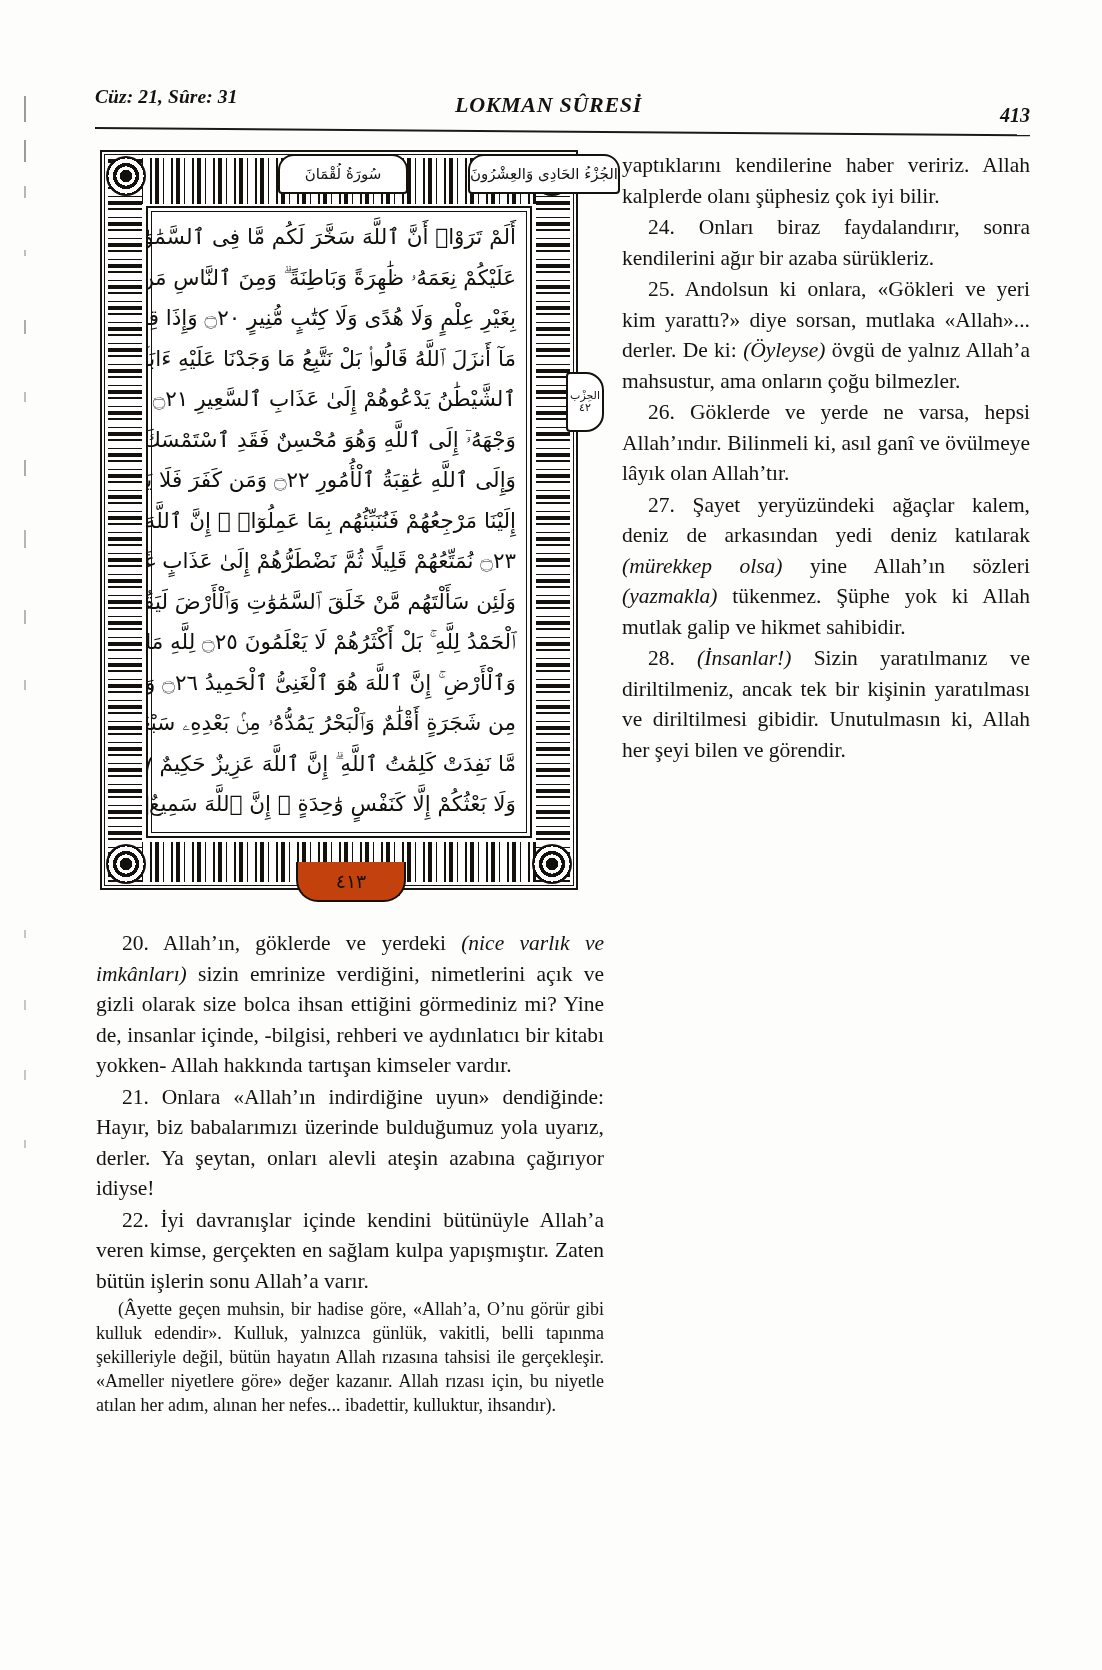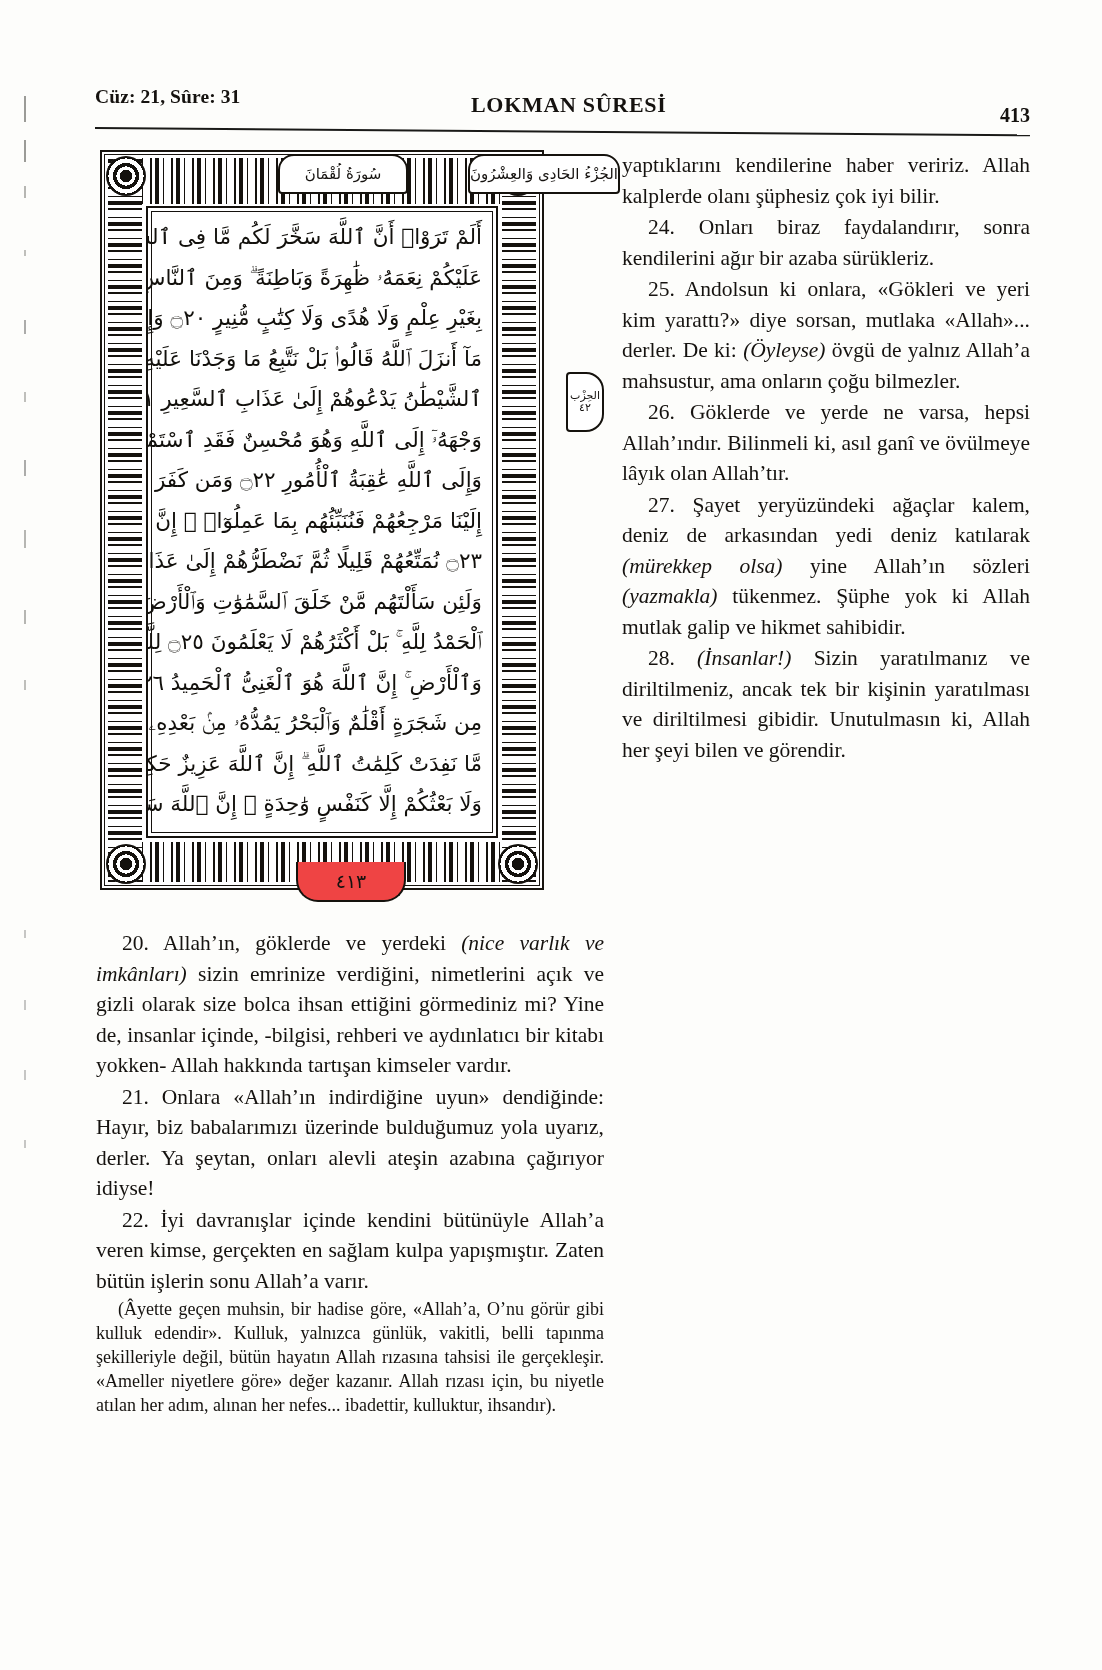--- a/index.html
+++ b/index.html
@@ -25,39 +25,39 @@
     background: #fdfdfb;
   }
 
   
   .header {
     position: absolute;
     left: 95px;
     top: 86px;
     width: 935px;
     height: 46px;
+    font-style: italic;
   }
   .hdr-left {
     position: absolute;
     left: 0;
     top: 0;
     font-size: 19.5px;
     font-weight: bold;
     letter-spacing: 0.1px;
     white-space: nowrap;
   }
   .hdr-center {
     position: absolute;
     left: 360px;
     top: 6px;
     font-size: 22px;
     font-weight: bold;
     letter-spacing: 0.7px;
     white-space: nowrap;
-    margin-left: 16px;
   }
   .hdr-page {
     position: absolute;
     right: 0;
     top: 18px;
     font-size: 20px;
     font-weight: bold;
   }
   .hdr-rule {
     position: absolute;
@@ -68,21 +68,21 @@
     background: #1a1a18;
     transform: rotate(0.45deg);
     transform-origin: left center;
   }
 
   
   .mushaf {
     position: absolute;
     left: 100px;
     top: 150px;
-    width: 444px;
+    width: 478px;
     height: 740px;
   }
   .frame-outer {
     position: absolute;
     inset: 0;
     border: 2px solid #18140f;
     background: #ffffff;
   }
   .frame-band {
     position: absolute;
@@ -215,21 +215,21 @@
   .hizb .hz-word { font-size: 11px; line-height: 1.05; }
   .hizb .hz-num  { font-size: 11px; line-height: 1.05; }
 
   
   .folio {
     position: absolute;
     left: 196px;
     bottom: -12px;
     width: 106px;
     height: 38px;
-    background: #ef4444;
+    background: #c2410c;
     border: 2px solid #15120d;
     border-top: none;
     border-radius: 0 0 22px 22px;
     display: flex;
     align-items: center;
     justify-content: center;
     direction: rtl;
     font-family: "DejaVu Sans", "Liberation Sans", sans-serif;
     font-size: 19px;
     z-index: 6;

